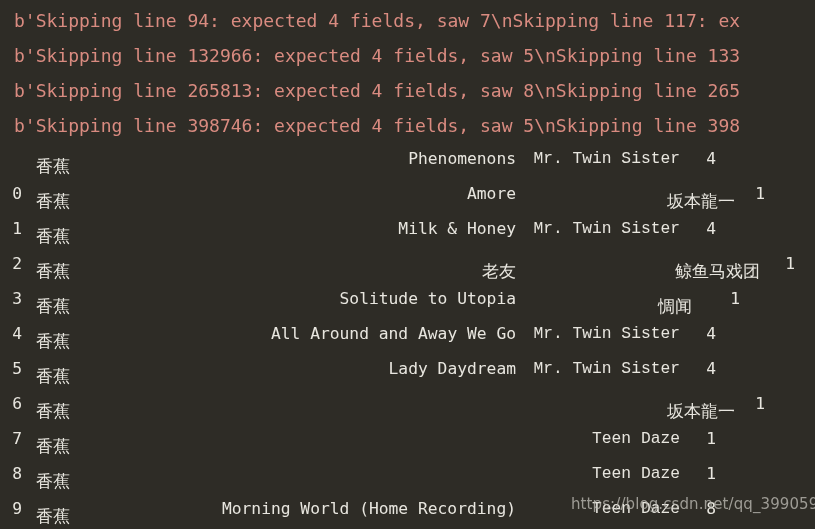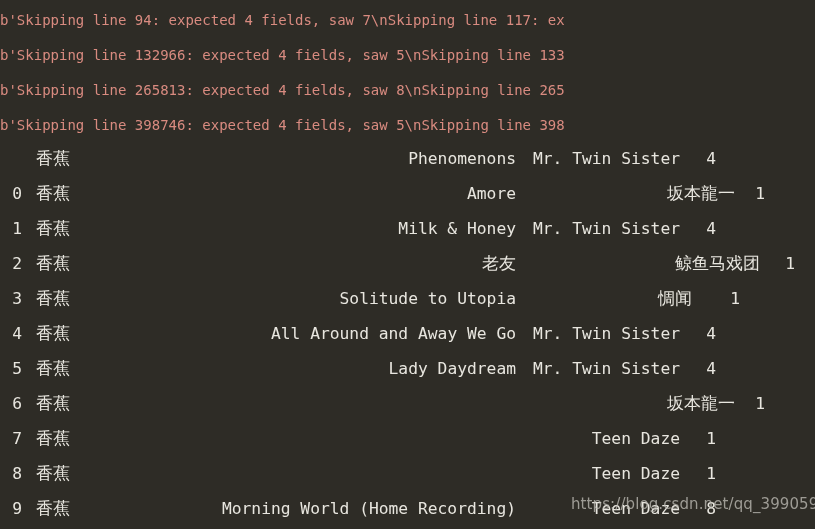--- a/index.html
+++ b/index.html
@@ -26,26 +26,26 @@
   
   .warn-block {
     position: absolute;
     top: 0;
     left: 0;
     width: 815px;
     padding-top: 3px;
   }
   .warn-line {
     color: #d98b80;
-    font-size: 14px;
+    font-size: 18px;
     line-height: 35px;
     height: 35px;
     white-space: pre;
     letter-spacing: 0px;
-    padding-left: 0;
+    padding-left: 14px;
     overflow: hidden;
   }
 
   
   .df-block {
     position: absolute;
     top: 141px;
     left: 0;
     width: 815px;
   }
@@ -79,37 +79,39 @@
     left: 0;
     width: 477px;
     text-align: right;
     padding-left: 39px;
   }
   
   .c-artist {
     left: 0;
     width: 680px;
     text-align: right;
+    font-family: Liberation Mono, monospace;
   }
   .c-artist.cjk4 { width: 735px; }
   .c-artist.cjk5 { width: 760px; }
   .c-artist.cjk2 { width: 692px; }
   
   .c-count {
     left: 0;
     width: 716px;
     text-align: right;
   }
   .c-count.cjk4 { width: 765px; }
   .c-count.cjk5 { width: 795px; }
   .c-count.cjk2 { width: 740px; }
 
   .cjk {
     font-family: "DejaVu Sans", "Liberation Sans", sans-serif;
     font-size: 17px;
+    margin-top: 8px;
   }
 
   
   .watermark {
     position: absolute;
     left: 571px;
     top: 494px;
     font-family: "DejaVu Sans", "Liberation Sans", sans-serif;
     font-size: 15px;
     line-height: 20px;

